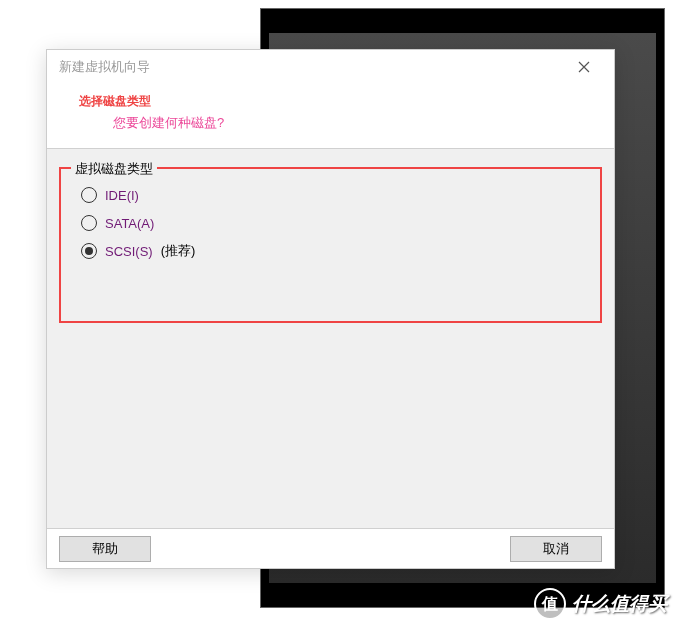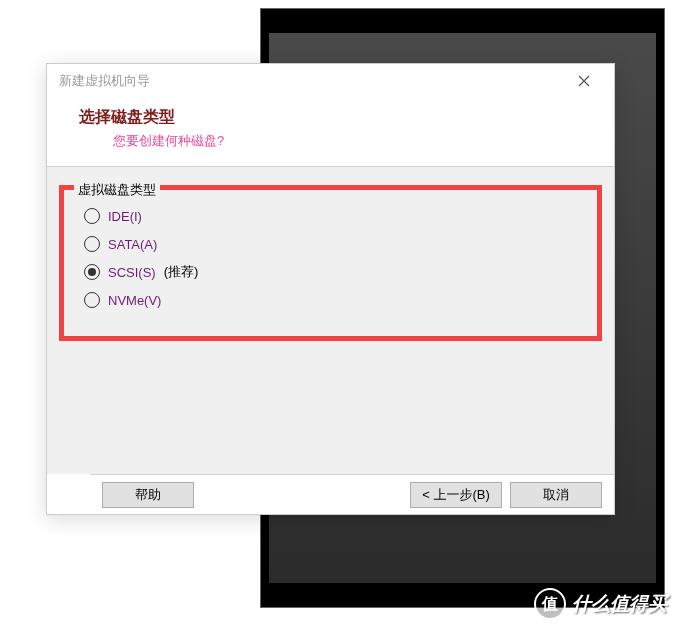--- a/index.html
+++ b/index.html
@@ -28,24 +28,24 @@
     .backdrop-inner {
       position: absolute;
       top: 24px;
       left: 8px;
       right: 8px;
       bottom: 24px;
       background: linear-gradient(to bottom, #4a4a4a, #2b2b2b);
     }
     .dialog {
       position: absolute;
-      top: 63px;
+      top: 49px;
       left: 46px;
       width: 569px;
-      height: 452px;
+      height: 520px;
       background: #fff;
       border: 1px solid #ccc;
       box-shadow: 0 4px 20px rgba(0,0,0,0.15);
       display: flex;
       flex-direction: column;
     }
     .titlebar {
       height: 33px;
       display: flex;
       align-items: center;
@@ -70,38 +70,38 @@
       width: 12px;
       height: 12px;
     }
     .header {
       background: #fff;
       padding: 10px 20px 16px 32px;
       border-bottom: 1px solid #d0d0d0;
     }
     .header-title {
       font-weight: bold;
-      font-size: 16px;
-      color: #7f1d1d;
+      font-size: 12px;
+      color: #ef4444;
       margin-bottom: 4px;
     }
     .header-subtitle {
       font-size: 13px;
       color: #ec4899;
       padding-left: 34px;
     }
     .body {
       flex: 1;
       background: #f0f0f0;
       padding: 18px 12px 12px 12px;
       display: flex;
       flex-direction: column;
     }
     .group {
-      border: 5px solid #ef4444;
+      border: 2px solid #ef4444;
       background: #f0f0f0;
       padding: 12px 14px 14px 14px;
       position: relative;
       height: 156px;
     }
     .group-legend {
       position: absolute;
       top: -9px;
       left: 10px;
       background: #f0f0f0;
@@ -143,21 +143,20 @@
       font-size: 13px;
       color: #000;
     }
     .footer {
       height: 40px;
       border-top: 1px solid #d0d0d0;
       display: flex;
       align-items: center;
       padding: 16px 12px;
       gap: 8px;
-      margin-left: 43px;
     }
     .btn {
       height: 26px;
       background: #e1e1e1;
       border: 1px solid #adadad;
       font-size: 13px;
       font-family: inherit;
       cursor: pointer;
       padding: 0 8px;
       min-width: 92px;
@@ -229,33 +228,27 @@
           <div class="radio-row">
     <span class="radio"></span>
     <span class="radio-label">SATA(A)</span>
     <span class="radio-extra"></span>
   </div>
           <div class="radio-row">
     <span class="radio selected"></span>
     <span class="radio-label">SCSI(S)</span>
     <span class="radio-extra">(推荐)</span>
   </div>
-          <div class="radio-row">
-    <span class="radio"></span>
-    <span class="radio-label">NVMe(V)</span>
-    <span class="radio-extra"></span>
-  </div>
         </div>
     </div>
   </div>
 
   <div class="footer">
     <button class="btn">帮助</button>
     <div class="footer-spacer"></div>
-    <button class="btn">&lt; 上一步(B)</button>
     <button class="btn">取消</button>
   </div>
 </div>
 
 <div class="watermark">
   <div class="watermark-badge">值</div>
   <div class="watermark-text">什么值得买</div>
 </div>
 
 </body></html>

